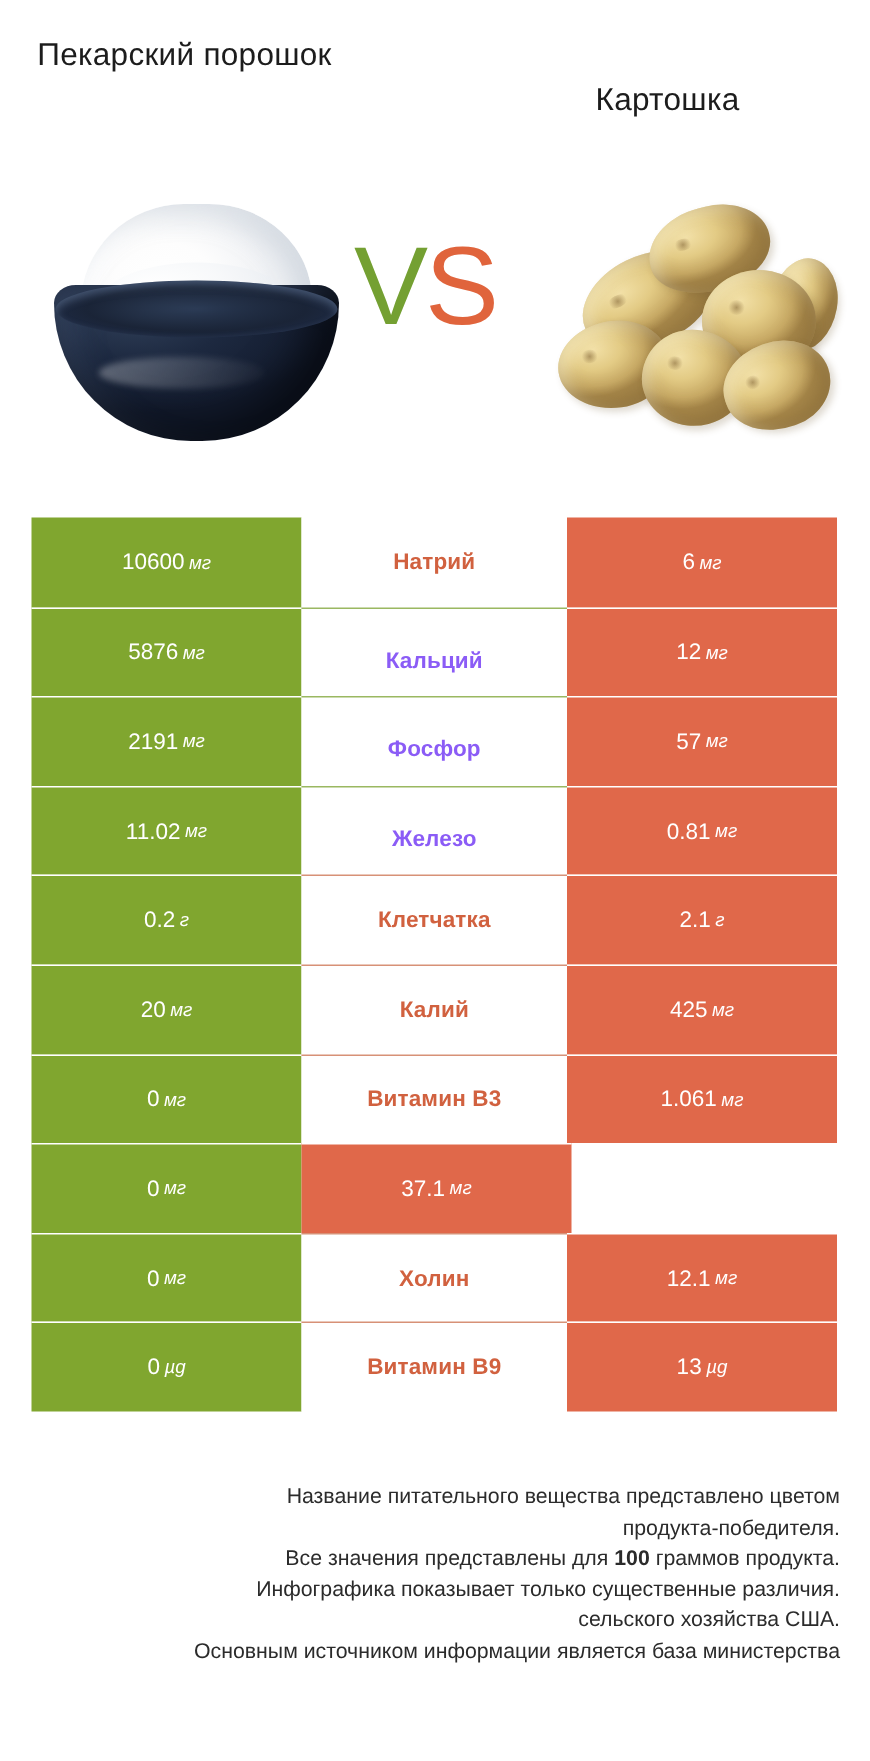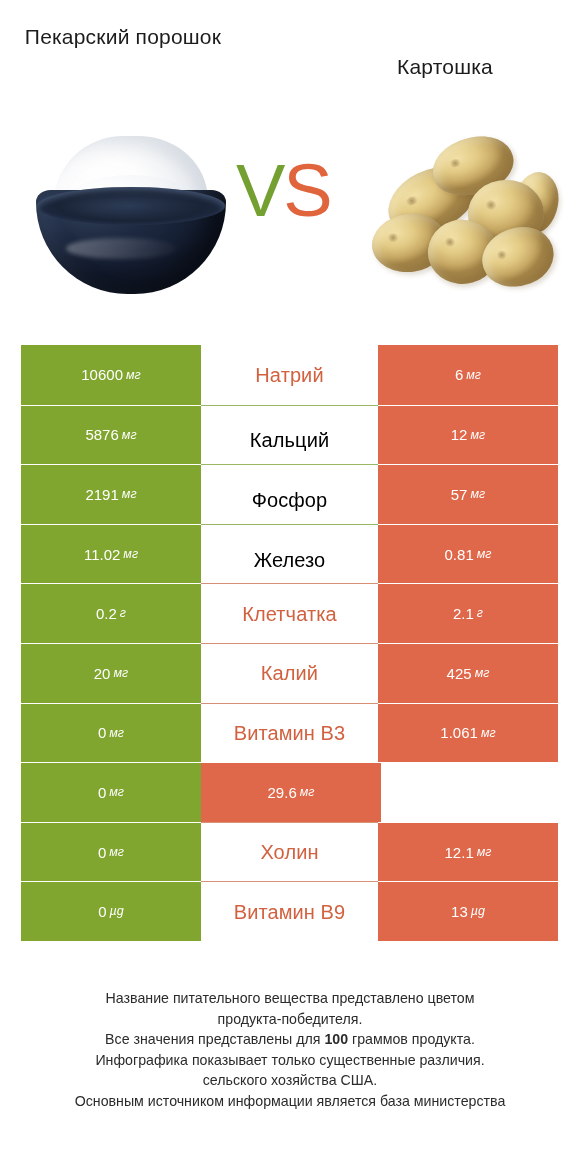--- a/index.html
+++ b/index.html
@@ -103,31 +103,31 @@
   }
   .cell-left  { width: 180px; color: #ffffff; background: #80a62f; }
   .cell-mid   { width: 177px; background: #ffffff; }
   .cell-right { width: 180px; color: #ffffff; background: #e0684a; }
   .cell .unit { font-size: 12.5px; margin-left: 3px; font-style: italic; }
   .row + .row .cell-left  { border-top: 1px solid #ffffff; }
   .row + .row .cell-right { border-top: 1px solid #ffffff; }
   .row + .row .cell-mid   { border-top: 1px solid #cfcfcf; }
   .row + .row.win-left  .cell-mid { border-top-color: #9ab861; }
   .row + .row.win-right .cell-mid { border-top-color: #d79177; }
-  .label { font-size: 20px; font-weight: 400; letter-spacing: .1px; }
-  .win-left  .label { color: #000000; margin-top: 11px; }
+  .label { font-size: 15px; font-weight: 700; letter-spacing: .1px; }
+  .win-left  .label { color: #8b5cf6; margin-top: 11px; }
   .win-right .label { color: #d1613f; }
 
   
   .footnote {
     position: absolute; left: 20px; top: 988px; width: 540px;
     text-align: center; color: #2b2b2b;
     font-size: 14.2px; line-height: 20.5px;
   }
-  .footnote div { white-space: nowrap; }
+  .footnote div { white-space: nowrap; text-align: right; }
   .footnote b { font-weight: 700; }
 </style>
 </head>
 <body>
 
 <div class="page">
 
   <div class="titles">
     <div class="title title-left">Пекарский порошок</div>
     <div class="title title-right">Картошка</div>
@@ -250,21 +250,21 @@
           <span>1.061</span>
           <span class="unit">мг</span>
         </div>
       </div>
       <div class="row win-right">
         <div class="cell cell-left">
           <span>0</span>
           <span class="unit">мг</span>
         </div>
         <div class="cell cell-right">
-          <span>29.6</span>
+          <span>37.1</span>
           <span class="unit">мг</span>
         </div>
       </div>
       <div class="row win-right">
         <div class="cell cell-left">
           <span>0</span>
           <span class="unit">мг</span>
         </div>
         <div class="cell cell-mid">
           <span class="label">Холин</span>

